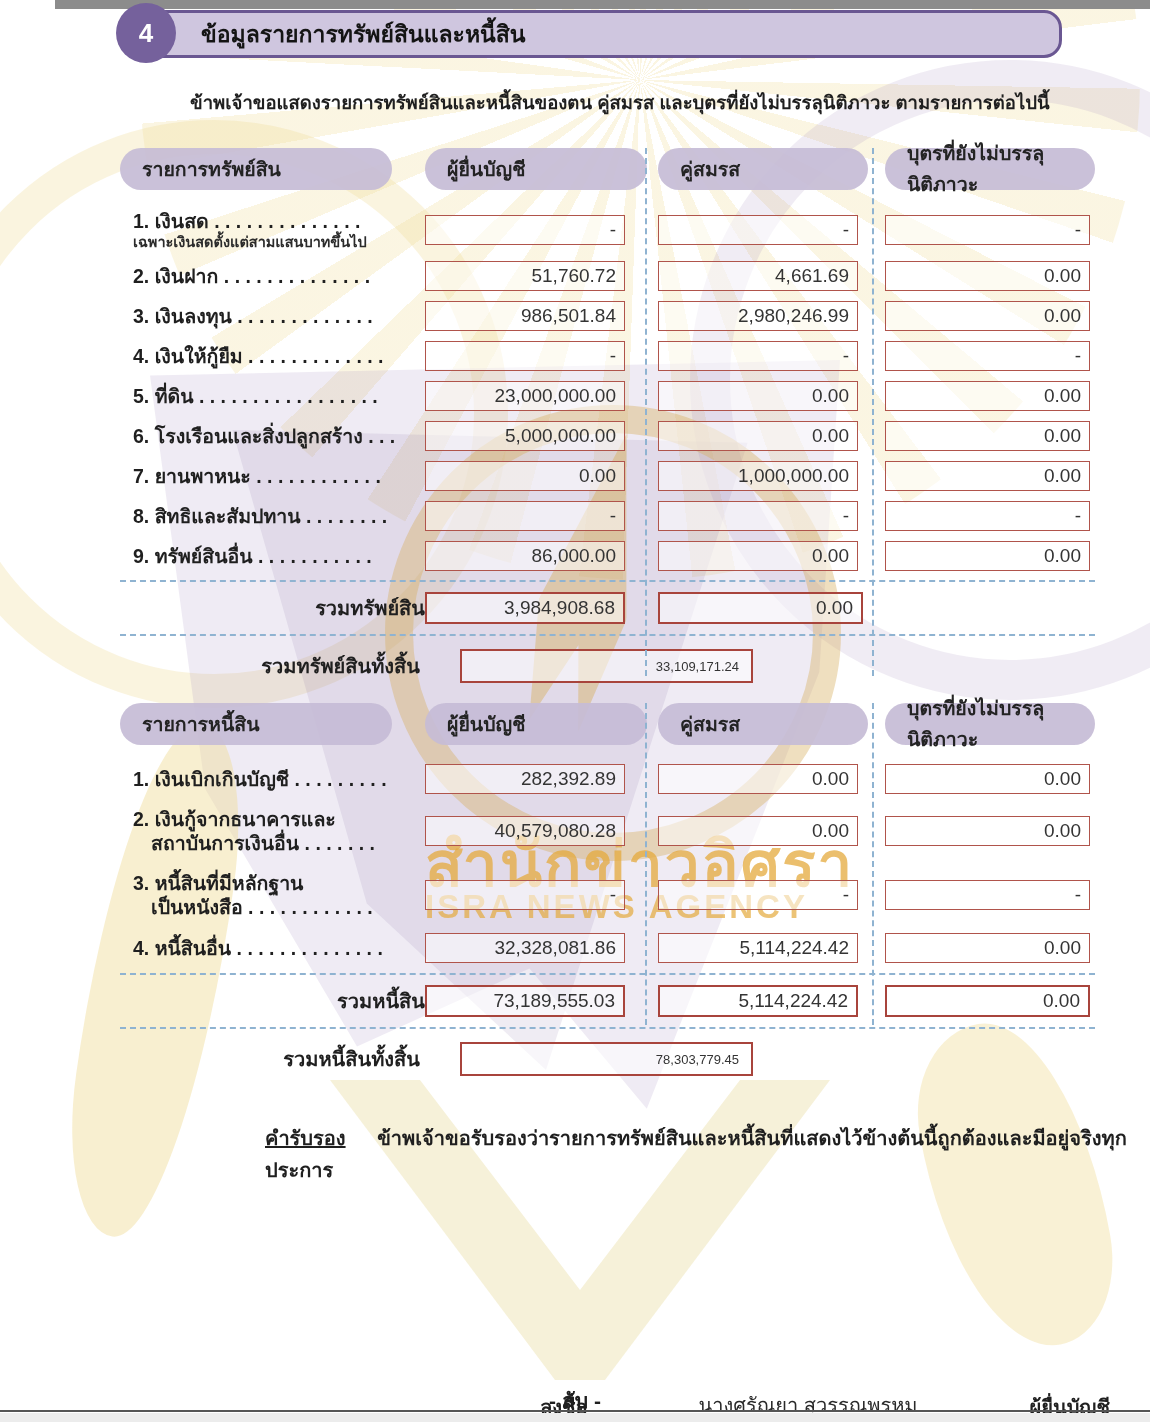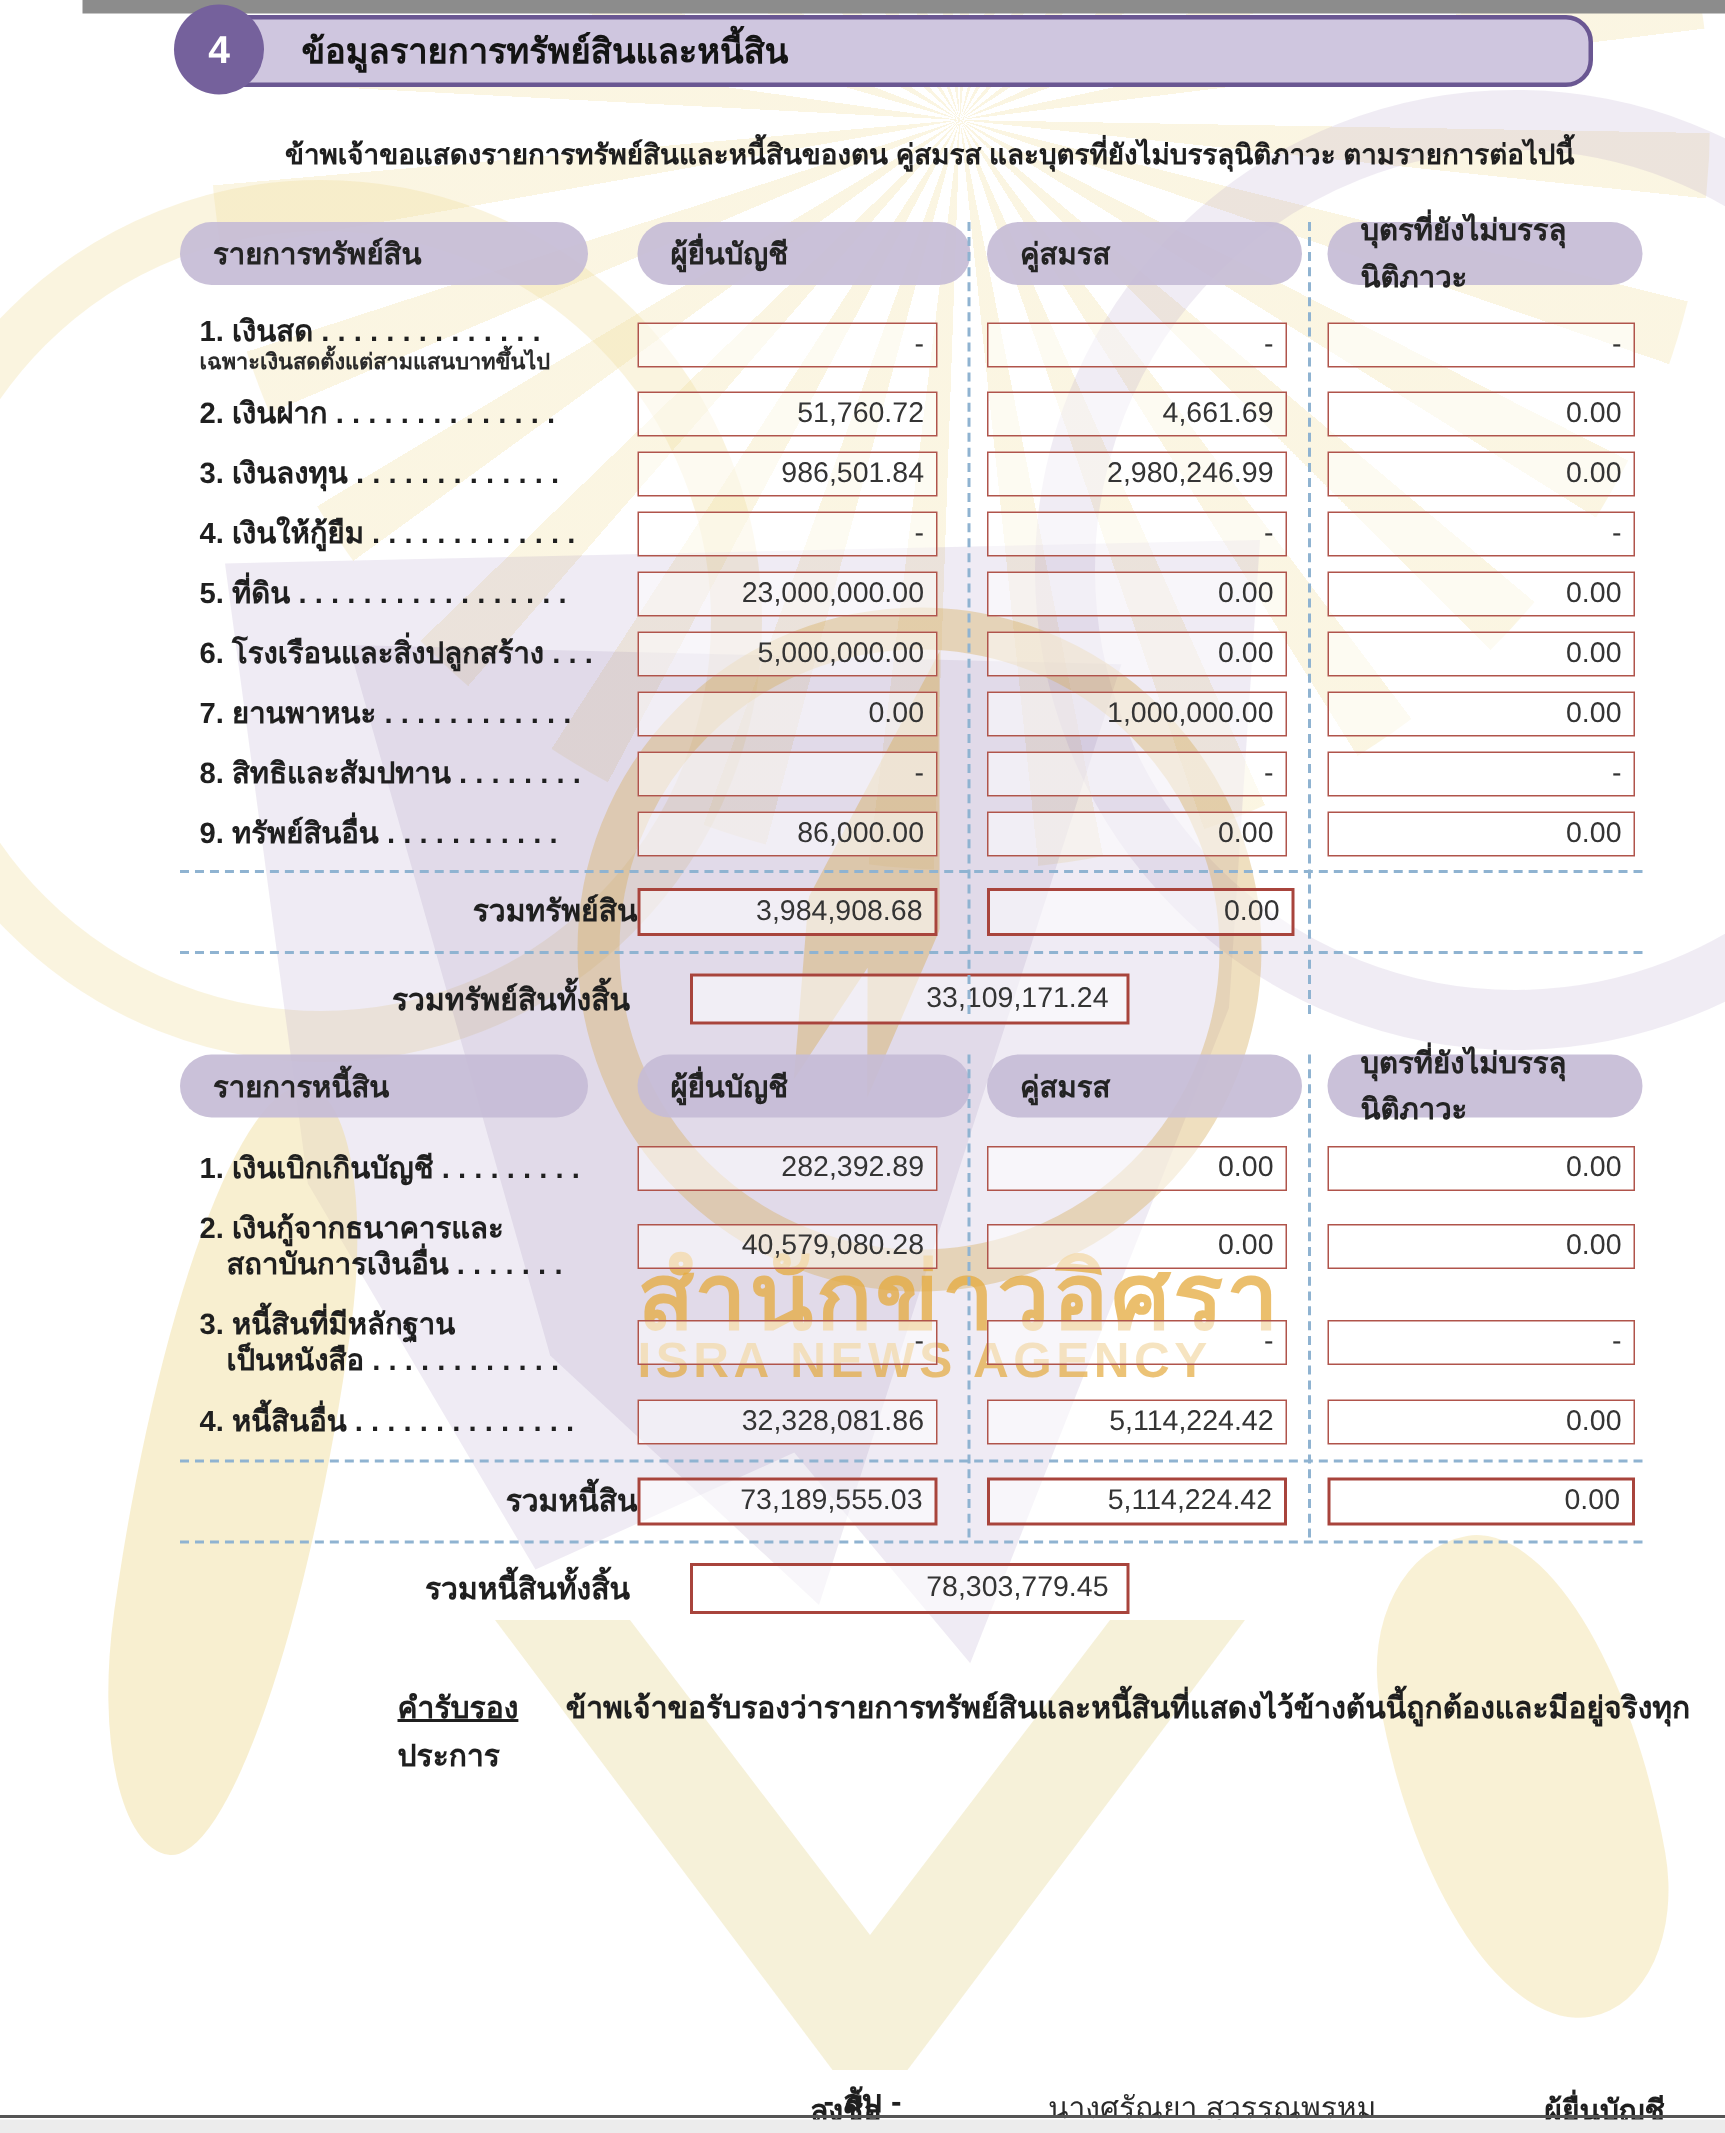--- a/index.html
+++ b/index.html
@@ -93,21 +93,21 @@
   .r40{height:40px;} .r52{height:52px;} .r64{height:64px;} .r42{height:42px;}
   .hdash{border-top:2px dashed #8fb3d1; height:0; margin:4px 0;}
   .total-row{height:44px;}
   .total-row .rlabel{text-align:right; font-weight:700; font-size:20px;}
   .total-row .vbox{height:32px; border-width:2px; border-color:#a8443c;}
   .grand-row{display:flex; align-items:center; margin-top:10px; height:40px;gap:26px;}
   .grand-label{width:300px; text-align:right; padding-right:14px; font-size:20px; font-weight:700;}
   .grand-box{
     width:293px; height:34px; box-sizing:border-box; border:2px solid #a8443c;
     background:rgba(255,255,255,.55); display:flex; align-items:center;
-    justify-content:flex-end; padding:0 12px; font-size:19px; color:#343434;
+    justify-content:flex-end; padding:0 12px; font-size:13px; color:#343434;
   }
   .vdash{position:absolute; top:0; width:0; border-left:2px dashed #8fb3d1; z-index:1;}
   .vd1{left:525px;} .vd2{left:752px;}
   .assets .vdash{height:528px;}
   .liabilities .vdash{height:322px;}
   
   .certify{position:absolute; z-index:2; left:265px; top:1122px; font-size:20px;}
   .certify-head{font-weight:700; text-decoration:underline; margin-right:26px;}
   .certify-text{font-weight:600;}
   .signature{

